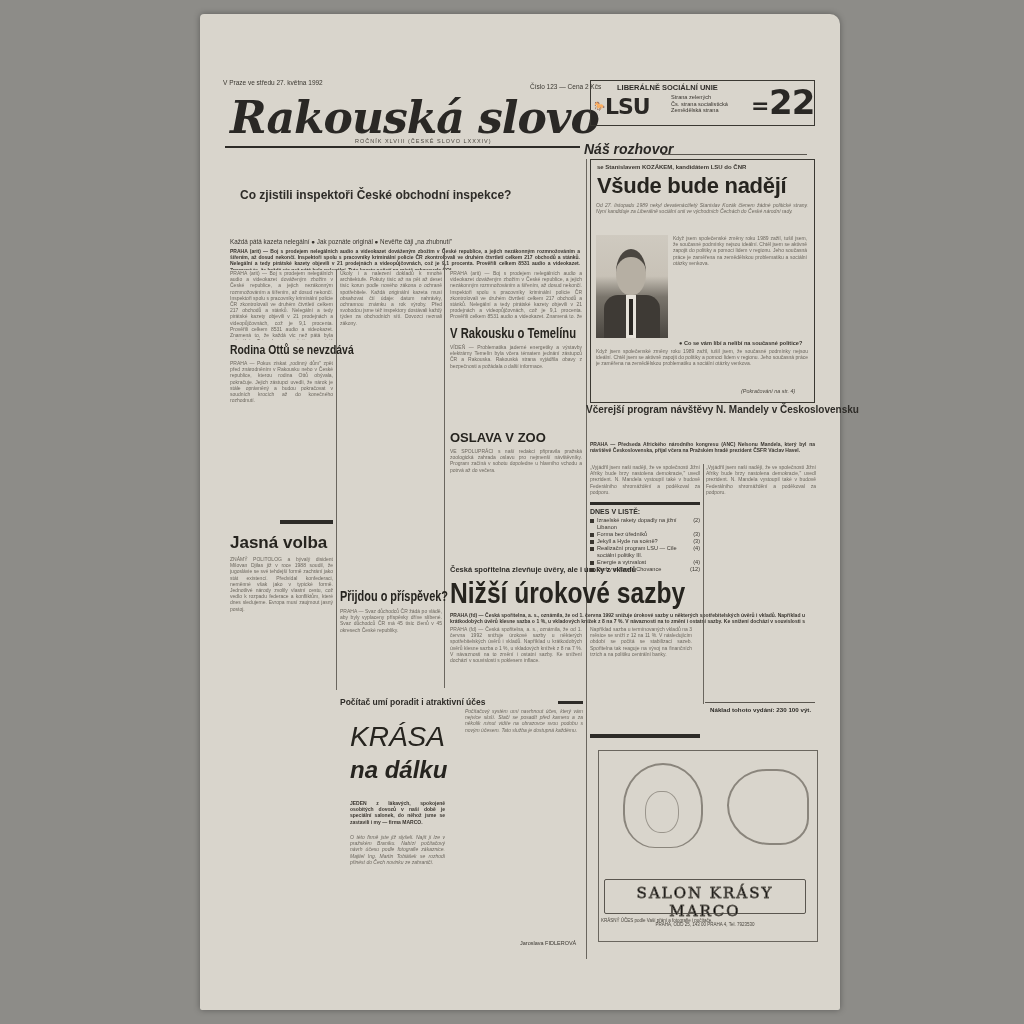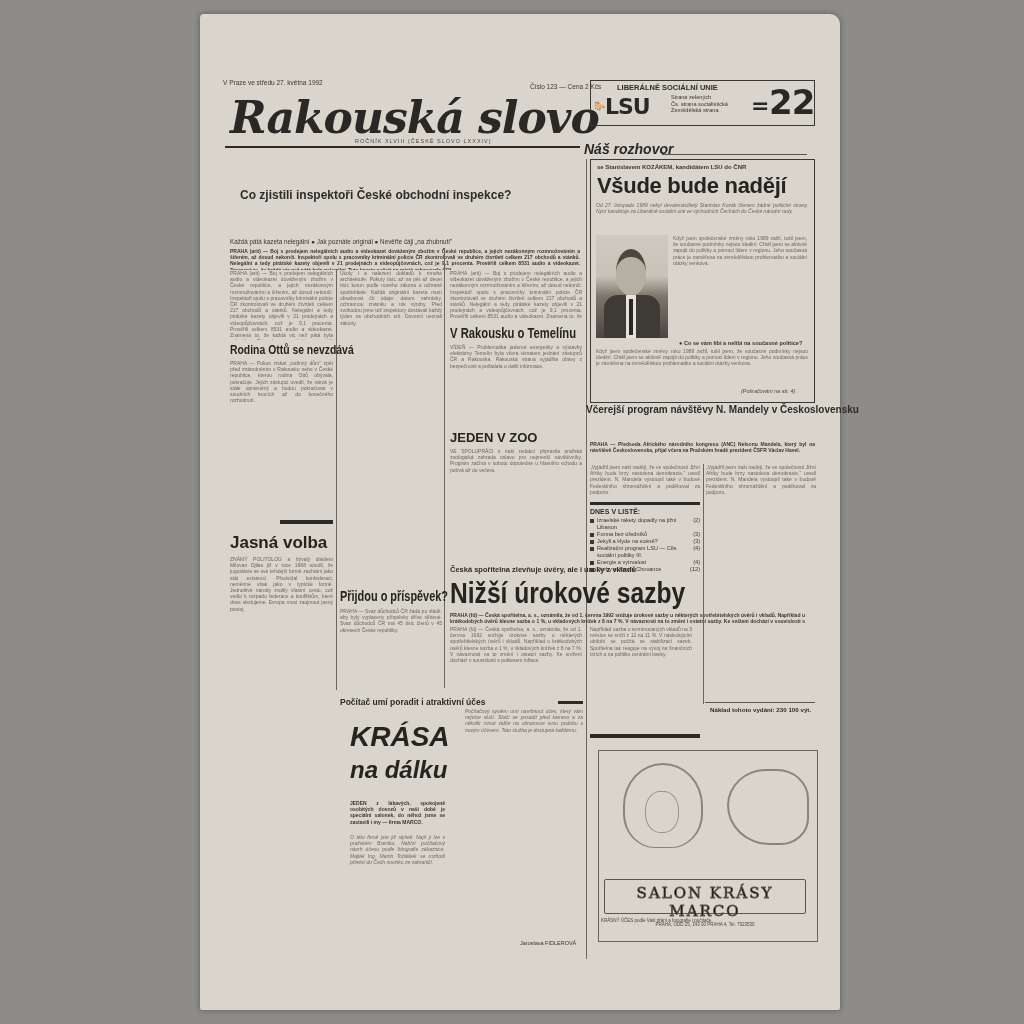--- a/index.html
+++ b/index.html
@@ -86,21 +86,21 @@
 
   <div class="abs head" style="left:30px;top:519px;font-size:17px;">Jasná volba</div>
   <div class="abs txt" style="left:30px;top:542px;width:103px;height:380px;">ZNÁMÝ POLITOLOG a bývalý disident Milovan Djilas již v roce 1988 soudil, že jugoslávie se své tehdejší formě zachrání jako stát existencí. Předvídal konfederaci, neměnné však jako v typické formě. Jednotlivé národy zvolily vlastní cestu, což vedlo k rozpadu federace a konfliktům, které dnes sledujeme. Evropa musí zaujmout jasný postoj.</div>
 
   <div class="abs txt" style="left:140px;top:256px;width:102px;height:300px;">Úkoly i a nalezení dokladů k mnohé architektuře. Pokuty tisíc až na pět až deset tisíc korun podle nového zákona o ochraně spotřebitele. Každá originální kazeta musí obsahovat čtí údaje: datum nahrávky, ochrannou známku a rok výroby. Před svobodou jsme též inspektory dostávali každý týden za obchodních sítí. Dovozci neznali zákony.</div>
 
   <div class="abs cond" style="left:250px;top:310px;font-size:15px;transform:scaleX(.75);color:#26241f;white-space:nowrap;">V Rakousku o Temelínu</div>
   <div class="abs txt" style="left:250px;top:330px;width:132px;height:80px;">VÍDEŇ — Problematika jaderné energetiky a výstavby elektrárny Temelín byla včera tématem jednání zástupců ČR a Rakouska. Rakouská strana vyjádřila obavy z bezpečnosti a požádala o další informace.</div>
   <div class="abs txt" style="left:250px;top:256px;width:132px;height:48px;">PRAHA (arit) — Boj s prodejem nelegálních audio a videokazet dováženým zbožím v České republice, a jejich nezákonným rozmnožováním a šířením, až dosud nekončí. Inspektoři spolu s pracovníky kriminální policie ČR zkontrolovali ve druhém čtvrtletí celkem 217 obchodů a stánků. Nelegální a tedy pirátské kazety objevili v 21 prodejnách a videopůjčovnách, což je 9,1 procenta. Prověřili celkem 8531 audio a videokazet. Znamená to, že každá víc než pátá byla nelegální. Tyto kazety pojistí na místě zabavovala ČOI.</div>
 
-  <div class="abs head" style="left:250px;top:416px;font-size:13px;">JEDEN V ZOO</div>
+  <div class="abs head" style="left:250px;top:416px;font-size:13px;">OSLAVA V ZOO</div>
   <div class="abs txt" style="left:250px;top:434px;width:132px;height:110px;">VE SPOLUPRÁCI s naší redakcí připravila pražská zoologická zahrada oslavu pro nejmenší návštěvníky. Program začíná v sobotu dopoledne u hlavního vchodu a potrvá až do večera.</div>
 
   <div class="abs cond" style="left:140px;top:574px;font-size:14px;transform:scaleX(.78);color:#26241f;white-space:nowrap;">Přijdou o příspěvek?</div>
   <div class="abs txt" style="left:140px;top:594px;width:102px;height:64px;">PRAHA — Svaz důchodců ČR žádá po vládě, aby byly vyplaceny příspěvky dříve slíbené. Svaz důchodců ČR má 45 tisíc členů v 45 okresech České republiky.</div>
 
   <div class="abs kicker" style="left:250px;top:551px;font-size:7.5px;white-space:nowrap;">Česká spořitelna zlevňuje úvěry, ale i úroky z vkladů</div>
   <div class="abs cond" style="left:250px;top:562px;font-size:30px;transform:scaleX(.82);color:#26241f;white-space:nowrap;">Nižší úrokové sazby</div>
   <div class="abs txt txtb" style="left:250px;top:598px;width:355px;height:12px;">PRAHA (fd) — Česká spořitelna, a. s., oznámila, že od 1. června 1992 snižuje úrokové sazby u některých spotřebitelských úvěrů i vkladů. Například u krátkodobých úvěrů klesne sazba o 1 %, u vkladových knížek z 8 na 7 %. V návaznosti na to změní i ostatní sazby. Ke snížení dochází v souvislosti s poklesem inflace.</div>
   <div class="abs txt" style="left:250px;top:612px;width:132px;height:62px;">PRAHA (fd) — Česká spořitelna, a. s., oznámila, že od 1. června 1992 snižuje úrokové sazby u některých spotřebitelských úvěrů i vkladů. Například u krátkodobých úvěrů klesne sazba o 1 %, u vkladových knížek z 8 na 7 %. V návaznosti na to změní i ostatní sazby. Ke snížení dochází v souvislosti s poklesem inflace.</div>
   <div class="abs txt" style="left:390px;top:612px;width:102px;height:80px;">Například sazba u termínovaných vkladů na 3 měsíce se sníží z 12 na 11 %. V následujícím období se počítá se stabilizací sazeb. Spořitelna tak reaguje na vývoj na finančních trzích a na politiku centrální banky.</div>
@@ -144,21 +144,21 @@
         <span>Derby a Jozefa Chovance</span>
         <span class="list-num">(12)</span>
       </div>
   </div>
 
   <div class="abs" style="left:510px;top:692px;font-size:6.2px;font-weight:bold;color:#2e2c28;">Náklad tohoto vydání: 230 100 výt.</div>
   <div class="rule" style="left:505px;top:688px;width:110px;height:1px;background:#5a564f;"></div>
 
   <div class="abs kicker" style="left:140px;top:683px;font-size:8.5px;white-space:nowrap;">Počítač umí poradit i atraktivní účes</div>
   <div class="rule" style="left:358px;top:687px;width:25px;height:3px;"></div>
-  <div class="abs" style="left:150px;top:707px;font-size:28px;font-weight:bold;font-style:italic;color:#26241f;">KRÁSA</div>
+  <div class="abs" style="left:150px;top:707px;font-size:28px;font-weight:normal;font-style:italic;color:#26241f;">KRÁSA</div>
   <div class="abs" style="left:150px;top:742px;font-size:24px;font-weight:bold;font-style:italic;color:#26241f;">na dálku</div>
   <div class="abs txt txtb" style="left:150px;top:786px;width:95px;height:32px;">JEDEN z lákavých, spokojeně osobitých dovozů v naší době je speciální salonek, do něhož jsme se zastavili i my — firma MARCO.</div>
   <div class="abs txt" style="left:150px;top:820px;width:95px;height:118px;font-style:italic;">O této firmě jste již slyšeli. Najít ji lze v pražském Braníku. Nabízí počítačový návrh účesu podle fotografie zákaznice. Majitel Ing. Martin Tobiášek se rozhodl přinést do Čech novinku ze zahraničí.</div>
   <div class="abs txt" style="left:265px;top:694px;width:118px;height:228px;font-style:italic;">Počítačový systém umí navrhnout účes, který vám nejvíce sluší. Stačí se posadit před kameru a za několik minut vidíte na obrazovce svou podobu s novým účesem. Tato služba je dostupná každému.</div>
   <div class="abs" style="left:320px;top:926px;font-size:5.5px;color:#3a3630;">Jaroslava FIDLEROVÁ</div>
   <div class="rule" style="left:390px;top:720px;width:110px;height:4px;"></div>
 
   <div class="ad" style="left:398px;top:736px;width:218px;height:190px;">
     <div class="abs" style="left:24px;top:12px;width:76px;height:82px;border-radius:50% 50% 40% 40%;border:2px solid #8a857c;border-bottom-width:1px;"></div>
     <div class="abs" style="left:46px;top:40px;width:32px;height:40px;border-radius:45%;border:1px solid #9a958c;"></div>

